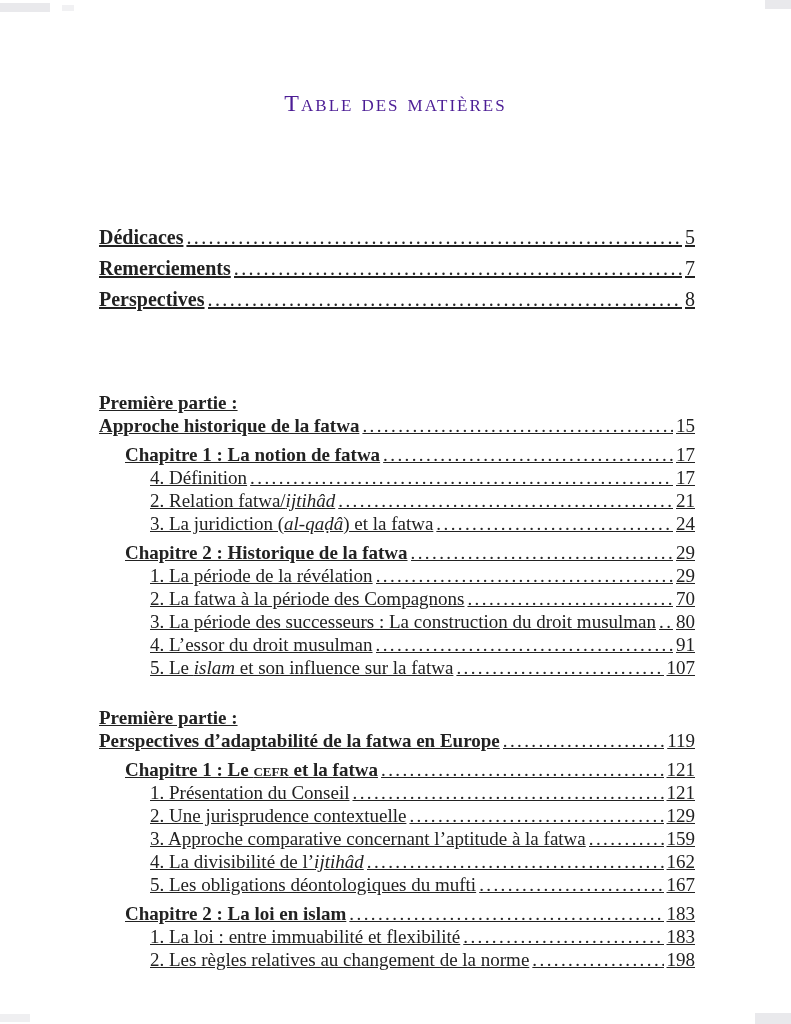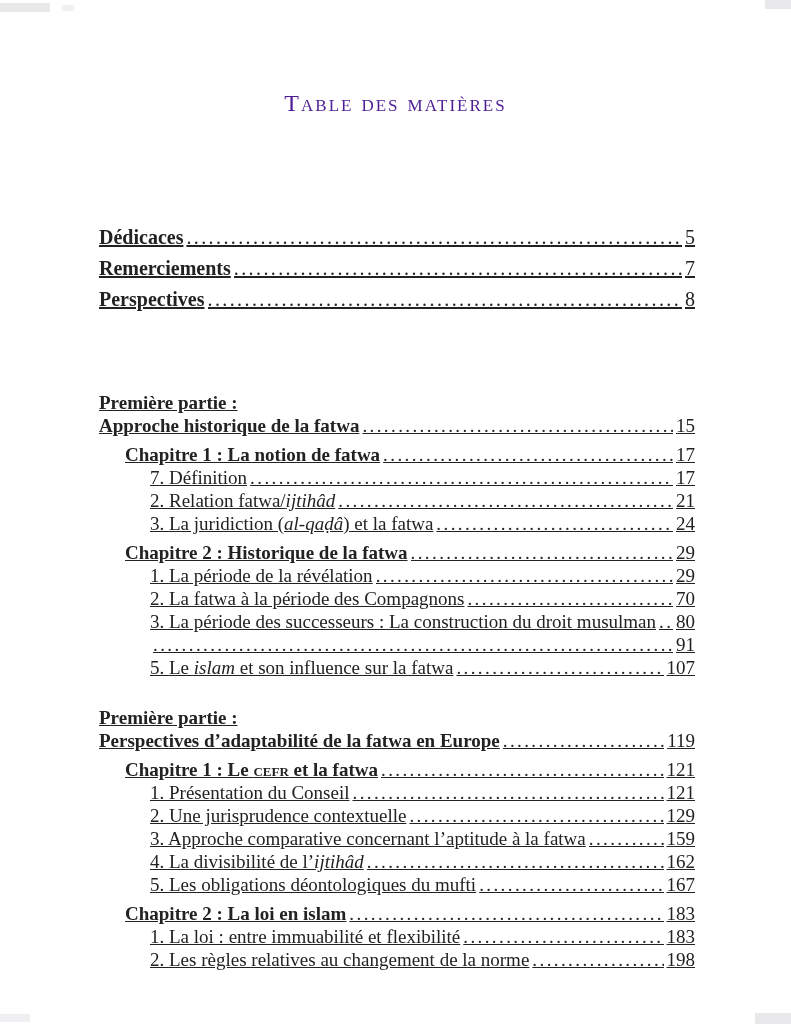--- a/index.html
+++ b/index.html
@@ -111,21 +111,21 @@
         <span class="lbl">Approche historique de la fatwa</span>
         <span class="leader"></span>
         <span class="pg">15</span>
       </div>
       <div class="row chapter">
         <span class="lbl">Chapitre 1 : La notion de fatwa</span>
         <span class="leader"></span>
         <span class="pg">17</span>
       </div>
       <div class="row item">
-        <span class="lbl"><span>7. Définition</span></span>
+        <span class="lbl"><span>4. Définition</span></span>
         <span class="leader"></span>
         <span class="pg">17</span>
       </div>
       <div class="row item">
         <span class="lbl"><span>2. Relation fatwa/</span><em>ijtihâd</em><span></span></span>
         <span class="leader"></span>
         <span class="pg">21</span>
       </div>
       <div class="row item">
         <span class="lbl"><span>3. La juridiction (</span><em>al-qaḍâ</em><span>) et la fatwa</span></span>
@@ -146,20 +146,21 @@
         <span class="lbl"><span>2. La fatwa à la période des Compagnons</span></span>
         <span class="leader"></span>
         <span class="pg">70</span>
       </div>
       <div class="row item">
         <span class="lbl"><span>3. La période des successeurs : La construction du droit musulman</span></span>
         <span class="leader"></span>
         <span class="pg">80</span>
       </div>
       <div class="row item">
+        <span class="lbl"><span>4. L’essor du droit musulman</span></span>
         <span class="leader"></span>
         <span class="pg">91</span>
       </div>
       <div class="row item">
         <span class="lbl"><span>5. Le </span><em>islam</em><span> et son influence sur la fatwa</span></span>
         <span class="leader"></span>
         <span class="pg">107</span>
       </div>
     </div>
 

